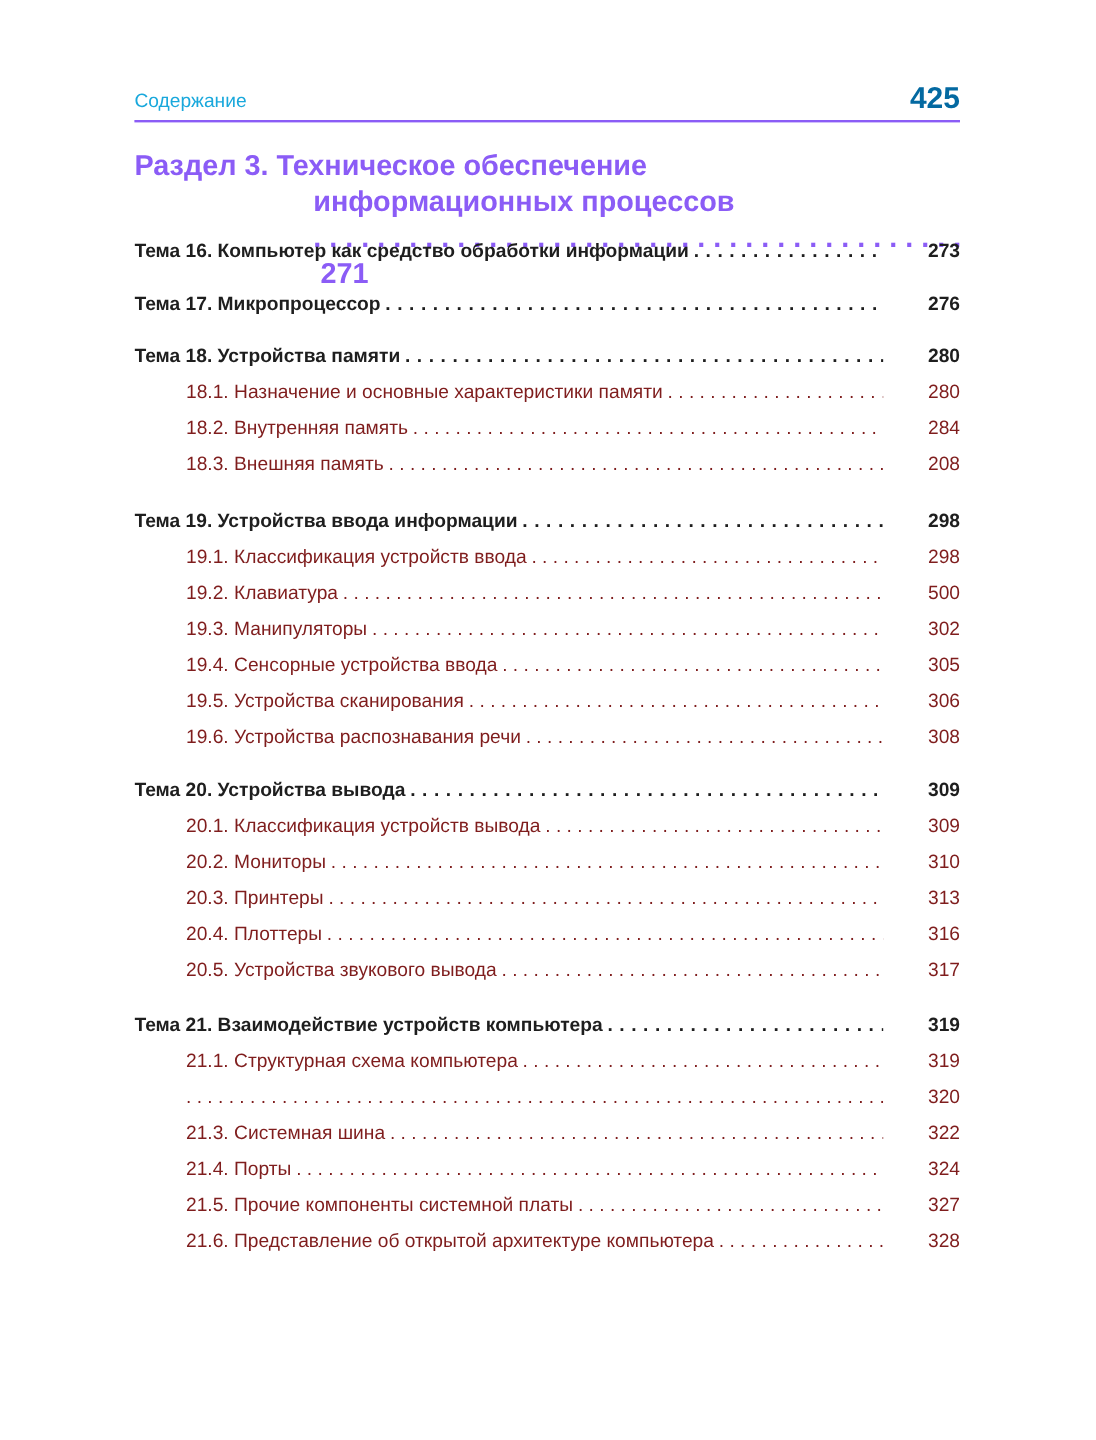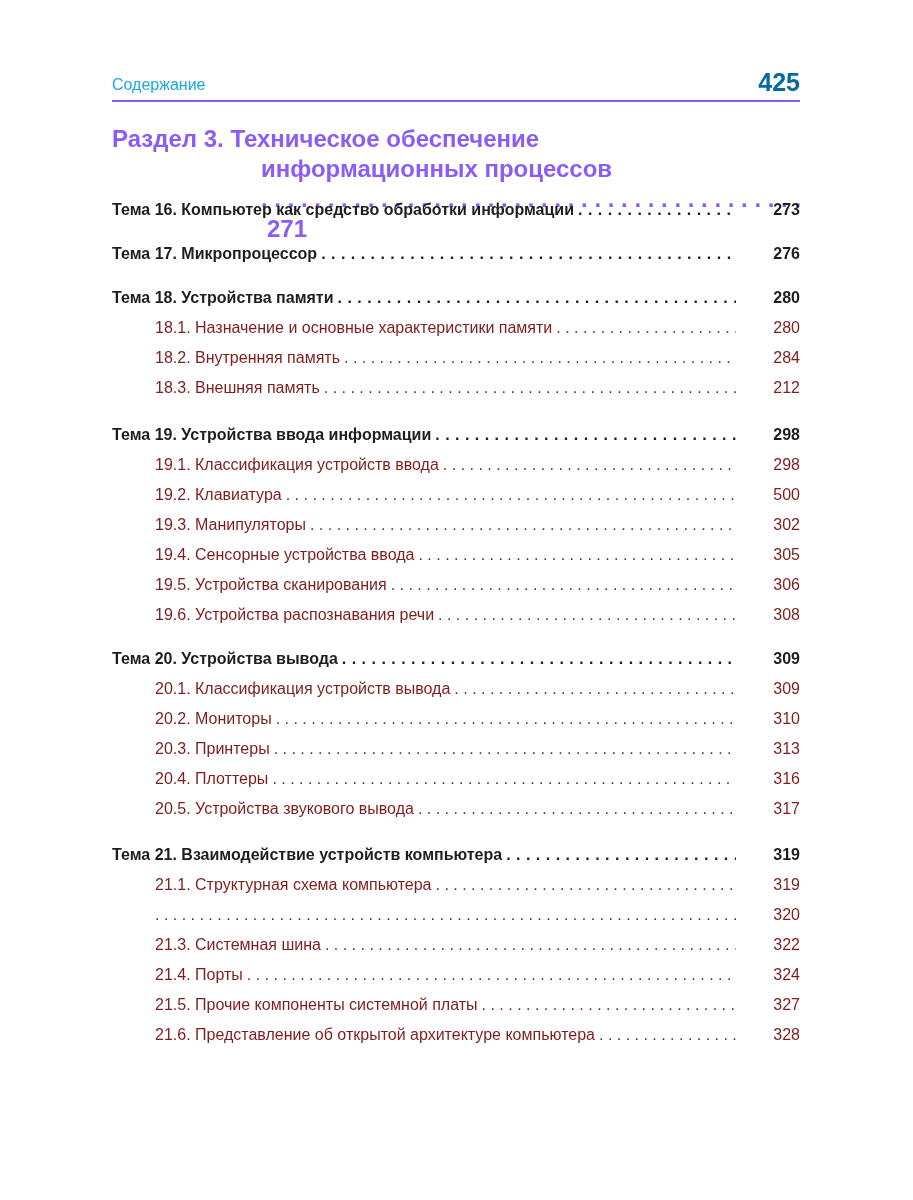--- a/index.html
+++ b/index.html
@@ -61,21 +61,21 @@
     <span class="pg">280</span>
   </div>
   <div class="row sub" style="top:349px">
     <span class="lbl">18.2. Внутренняя память</span>
     <span class="dots"></span>
     <span class="pg">284</span>
   </div>
   <div class="row sub" style="top:379px">
     <span class="lbl">18.3. Внешняя память</span>
     <span class="dots"></span>
-    <span class="pg">212</span>
+    <span class="pg">208</span>
   </div>
 
   <div class="row topic" style="top:426px">
     <span class="lbl">Тема 19. Устройства ввода информации</span>
     <span class="dots"></span>
     <span class="pg">298</span>
   </div>
   <div class="row sub" style="top:456px">
     <span class="lbl">19.1. Классификация устройств ввода</span>
     <span class="dots"></span>

